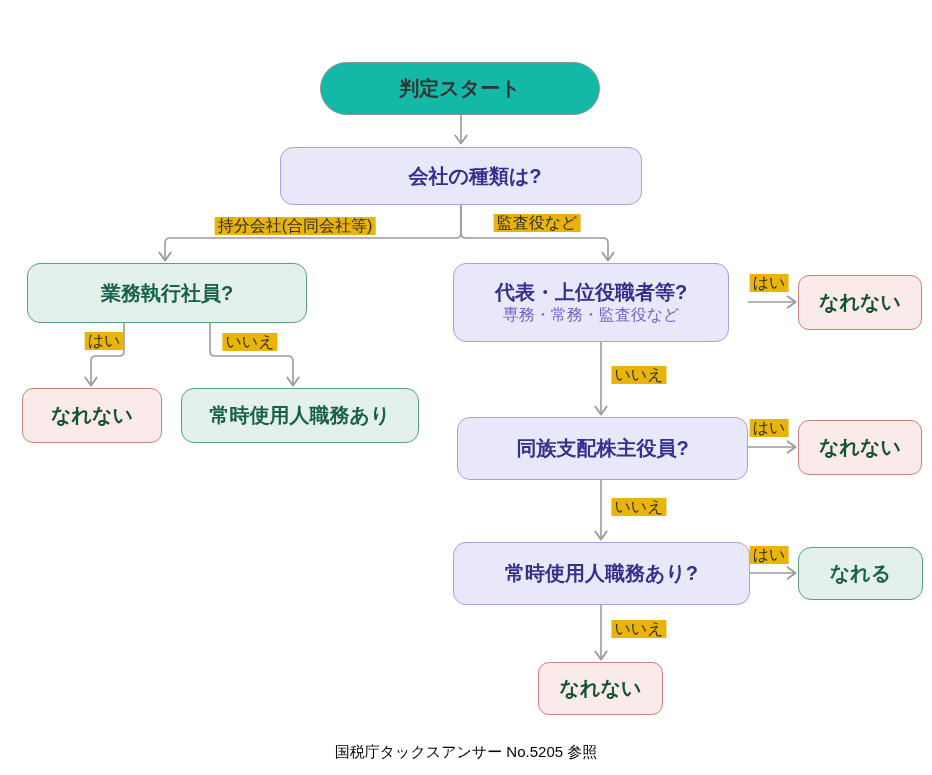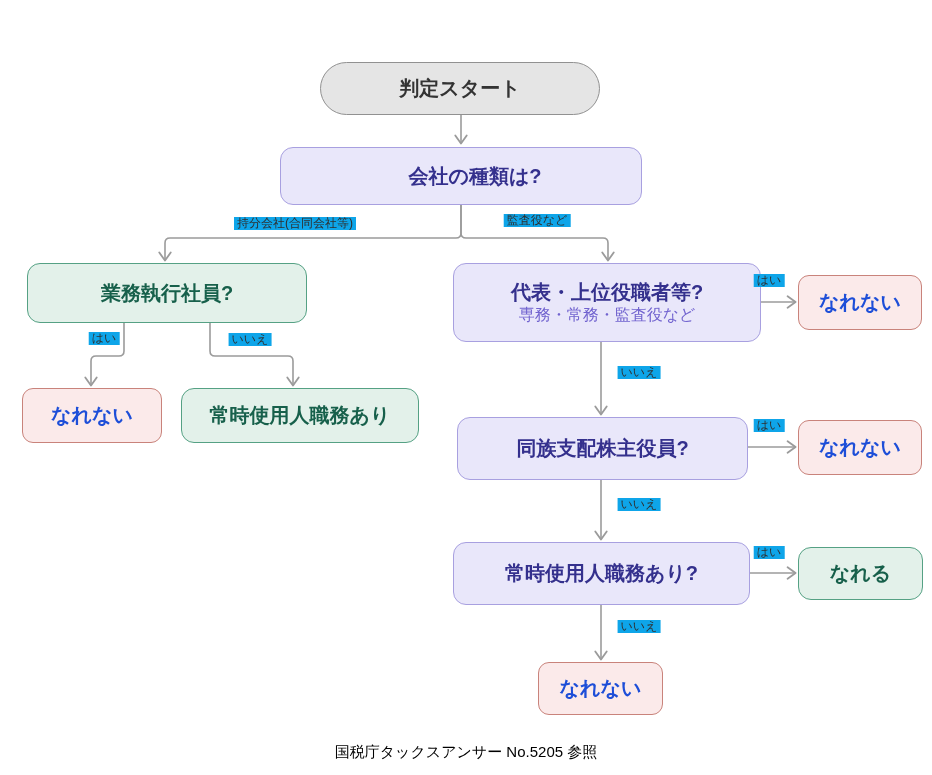--- a/index.html
+++ b/index.html
@@ -16,38 +16,38 @@
     position:absolute;
     display:flex;flex-direction:column;align-items:center;justify-content:center;
     box-sizing:border-box;
     text-align:center;
     font-weight:bold;
     line-height:1.25;
   }
   .node .main{font-size:20px;}
   .node .sub{font-size:16px;font-weight:normal;margin-top:0;}
   .start{
-    background:#e5e5e5;border:1.6px solid #919191;border-radius:27px;color:#333333;
+    background:#14b8a6;border:1.6px solid #919191;border-radius:27px;color:#333333;
   }
   .q-purple{
     background:#e9e7fa;border:1.6px solid #a8a0e0;border-radius:13px;color:#34308d;
   }
   .q-purple .sub{color:#7163cf;}
   .box-green{
     background:#e3f1ea;border:1.6px solid #55a184;border-radius:13px;color:#17604b;
   }
   .box-red{
-    background:#fbeaea;border:1.6px solid #c9837b;border-radius:11px;color:#1d4ed8;
+    background:#fbeaea;border:1.6px solid #c9837b;border-radius:11px;color:#14532d;
   }
   .edge-label{
     position:absolute;
     transform:translateX(-50%);
-    background:#0ea5e9;
+    background:#eab308;
     padding:0 3px;
-    font-size:12px;
+    font-size:16px;
     color:#2f2f2f;
     white-space:nowrap;
     line-height:1.1;
   }
   .footer{
     position:absolute;
     left:0;top:743px;width:100%;
     text-align:center;
     font-size:15px;
     color:#000000;
@@ -90,21 +90,21 @@
   </div>
 
   <div class="node box-red" style="left:22px;top:388px;width:140px;height:55px;">
     <span class="main">なれない</span>
   </div>
 
   <div class="node box-green" style="left:181px;top:388px;width:238px;height:55px;">
     <span class="main">常時使用人職務あり</span>
   </div>
 
-  <div class="node q-purple" style="left:453px;top:263px;width:308px;height:79px;">
+  <div class="node q-purple" style="left:453px;top:263px;width:276px;height:79px;">
     <span class="main">代表・上位役職者等?</span>
     <span class="sub">専務・常務・監査役など</span>
   </div>
 
   <div class="node box-red" style="left:798px;top:275px;width:124px;height:55px;">
     <span class="main">なれない</span>
   </div>
 
   <div class="node q-purple" style="left:457px;top:417px;width:291px;height:63px;">
     <span class="main">同族支配株主役員?</span>

